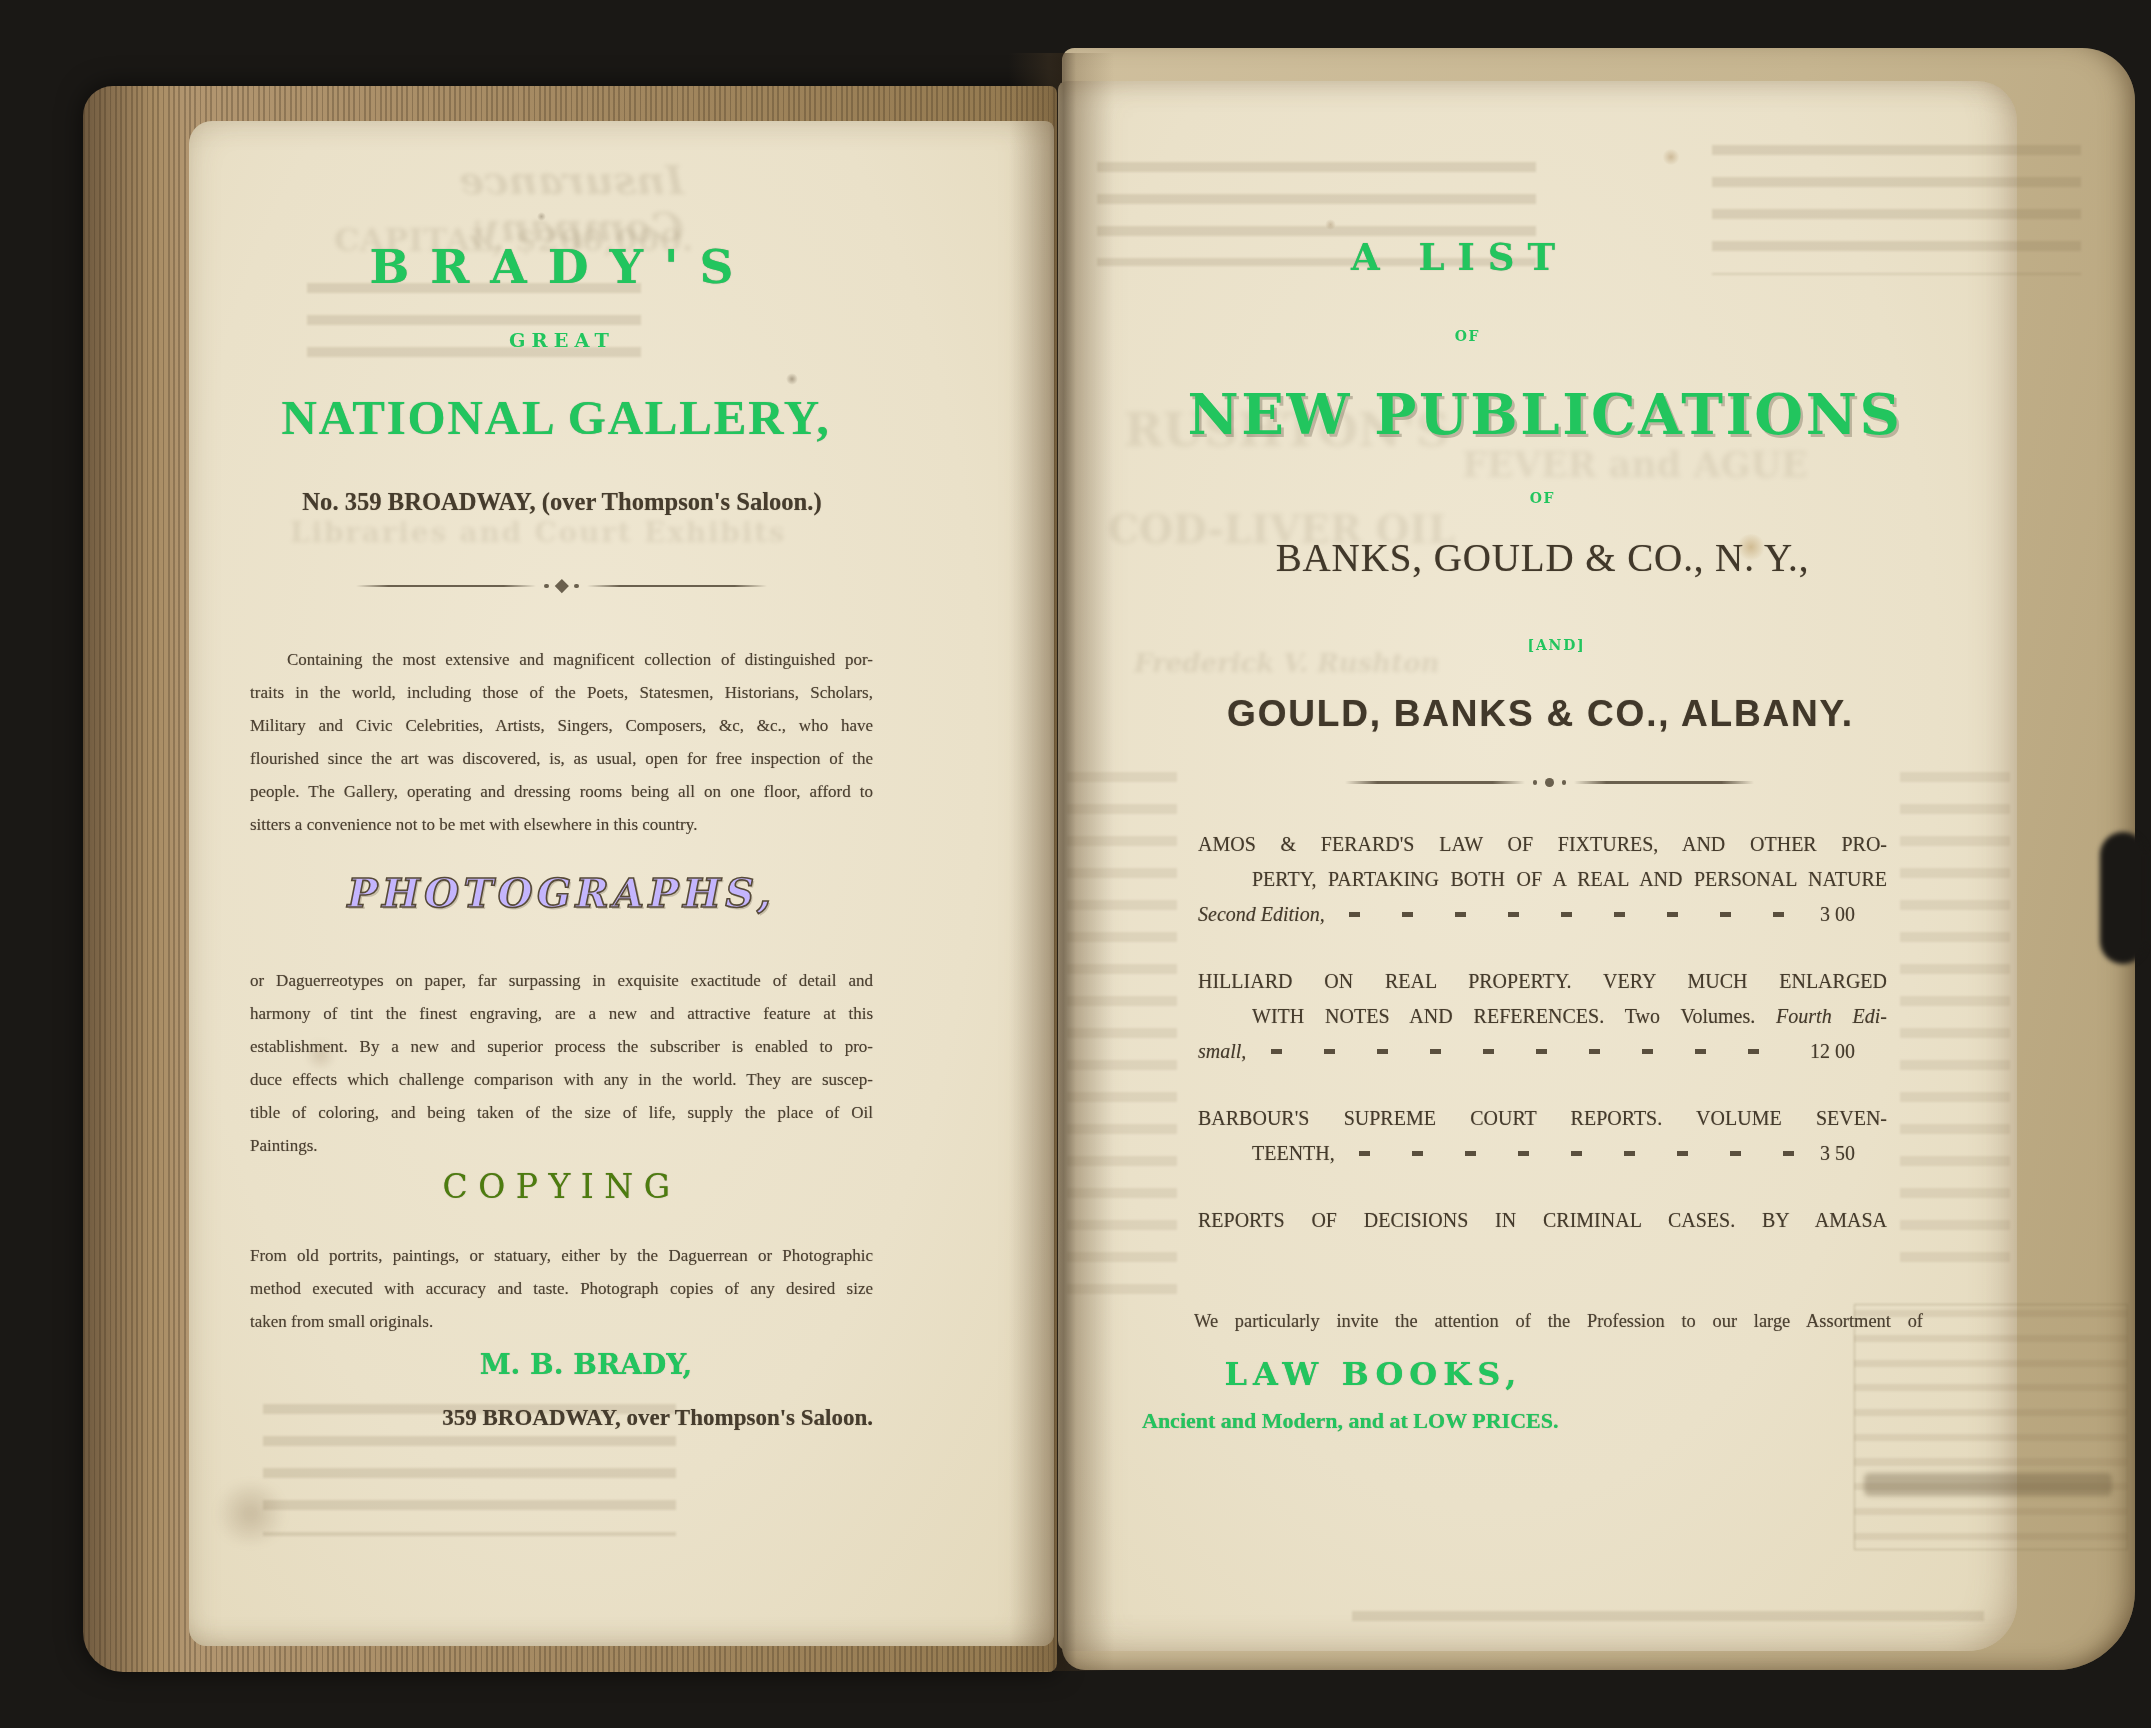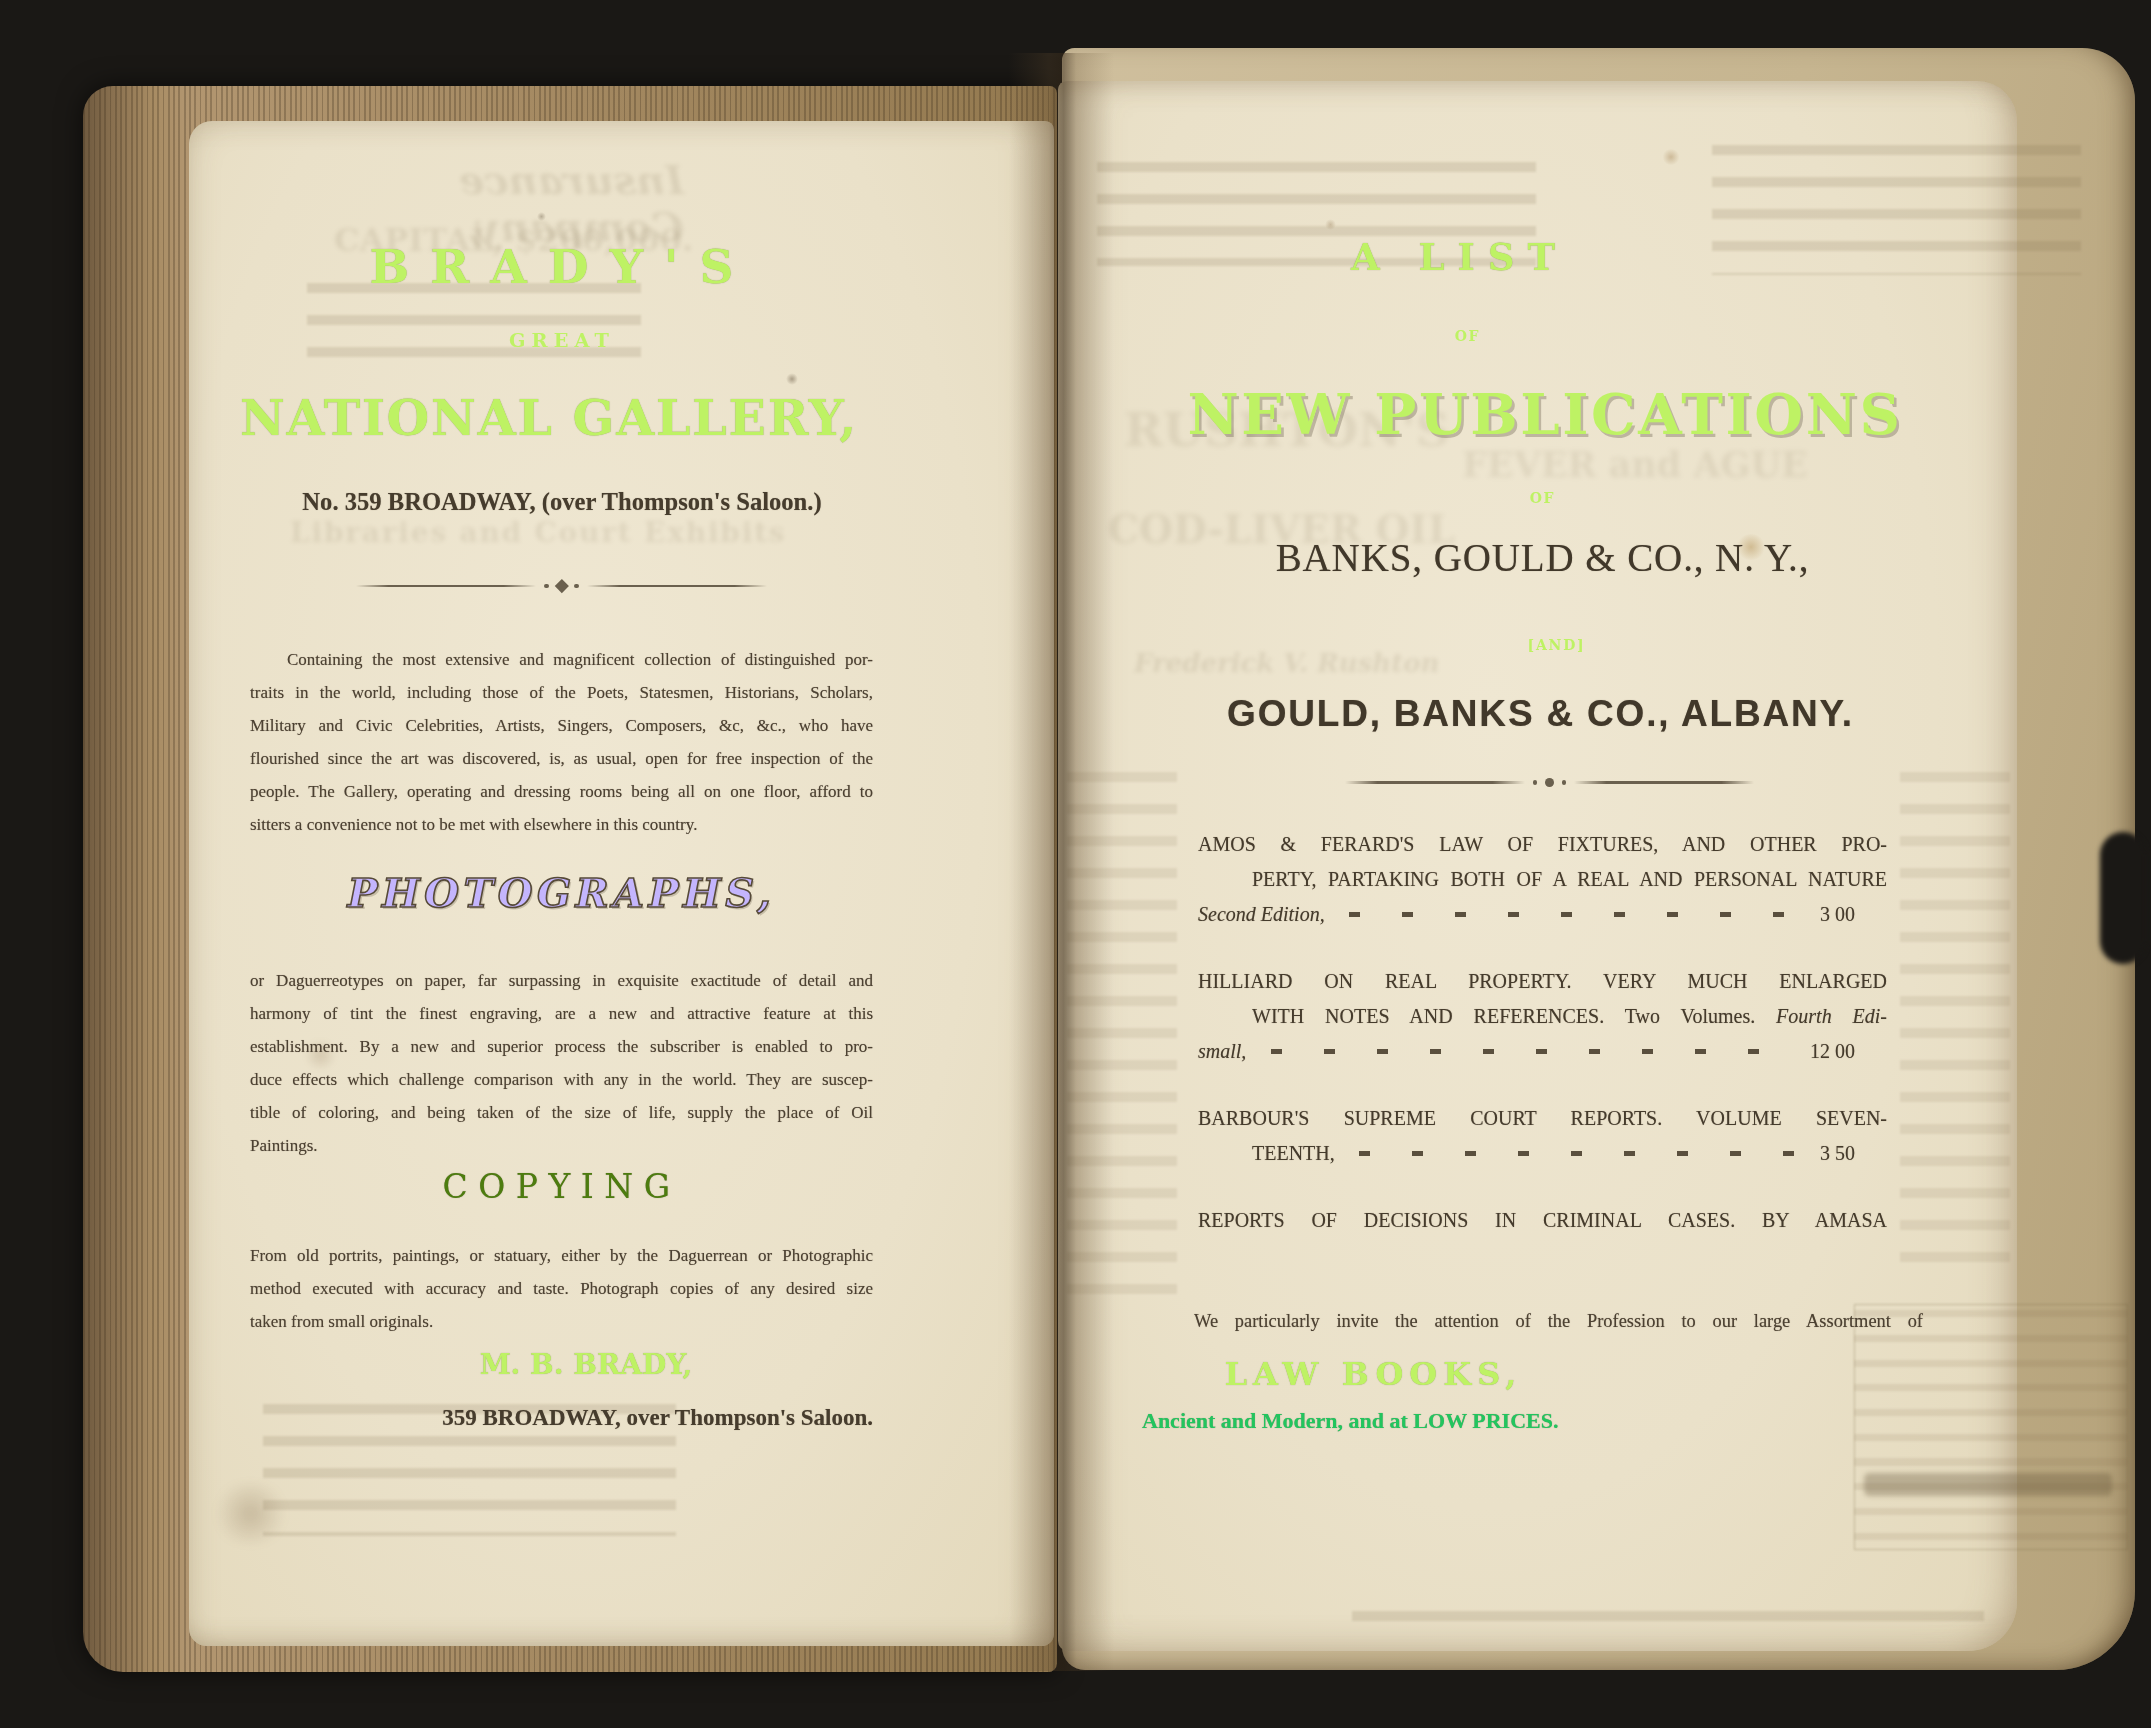--- a/index.html
+++ b/index.html
@@ -21,27 +21,27 @@
   .page-left{left:189px;top:121px;width:865px;height:1525px;border-radius:23px 8.8px 12.3px 17.6px;
     box-shadow:inset -30px 0 40px -19.3px rgba(120,95,60,.38), inset 16px 12.3px 32px -16px rgba(120,95,60,.22),
                inset 0 -16px 26px -14px rgba(120,95,60,.3);}
   .page-right{left:1058px;top:81px;width:959px;height:1570px;border-radius:8.8px 40px 49px 10.5px;
     box-shadow:inset 39px 0 49px -23px rgba(120,95,60,.42), inset -23px -10.5px 39px -17.6px rgba(130,105,70,.45),
                inset 0 14px 23px -12.3px rgba(130,105,70,.25);}
   .gutter{left:1009px;top:53px;width:105px;height:1618px;pointer-events:none;
     background:linear-gradient(90deg,rgba(0,0,0,0),rgba(96,74,46,.28) 38%,rgba(58,44,26,.5) 52%,rgba(96,74,46,.25) 64%,rgba(0,0,0,0));}
 
   
-  .display{font-family:"DejaVu Serif",serif;color:#bef264;}
+  .display{font-family:"DejaVu Serif",serif;color:#22c55e;}
   .ink{text-shadow:0 0 0.9px rgba(70,58,42,.5);}
   .ctr{text-align:center;}
 
   #brady{left:189px;top:239px;width:746px;font-size:47px;font-weight:700;letter-spacing:21px;}
   #great{left:189px;top:329px;width:746px;font-size:19.3px;letter-spacing:6.1px;font-weight:700;}
-  #gallery{left:176px;top:389px;width:746px;font-size:49px;font-weight:700;letter-spacing:1.8px;}
+  #gallery{left:183px;top:389px;width:746px;font-size:49px;font-weight:700;letter-spacing:1.8px;font-family:Liberation Serif, serif;}
   #address1{left:189px;top:488px;width:746px;font-size:24.6px;font-weight:700;font-family:"Liberation Serif",serif;}
   .ornament{display:flex;align-items:center;justify-content:center;gap:8px;opacity:.8;}
   #ornament1{left:342px;top:581px;width:439px;}
   #ornament2{left:1330px;top:778px;width:439px;}
   .rule-line{height:2.6px;width:180px;background:linear-gradient(90deg,rgba(74,63,46,0),#4a3f2e 18%,#4a3f2e 82%,rgba(74,63,46,0));}
   .dot{background:#4a3f2e;border-radius:50%;}
   .dot.s{width:4.4px;height:4.4px;} .dot.m{width:8.8px;height:8.8px;}
   .diamond{width:9.7px;height:9.7px;background:#4a3f2e;transform:rotate(45deg);}
 
   .para{position:absolute;font-size:17px;line-height:33px;color:#4c4132;}

